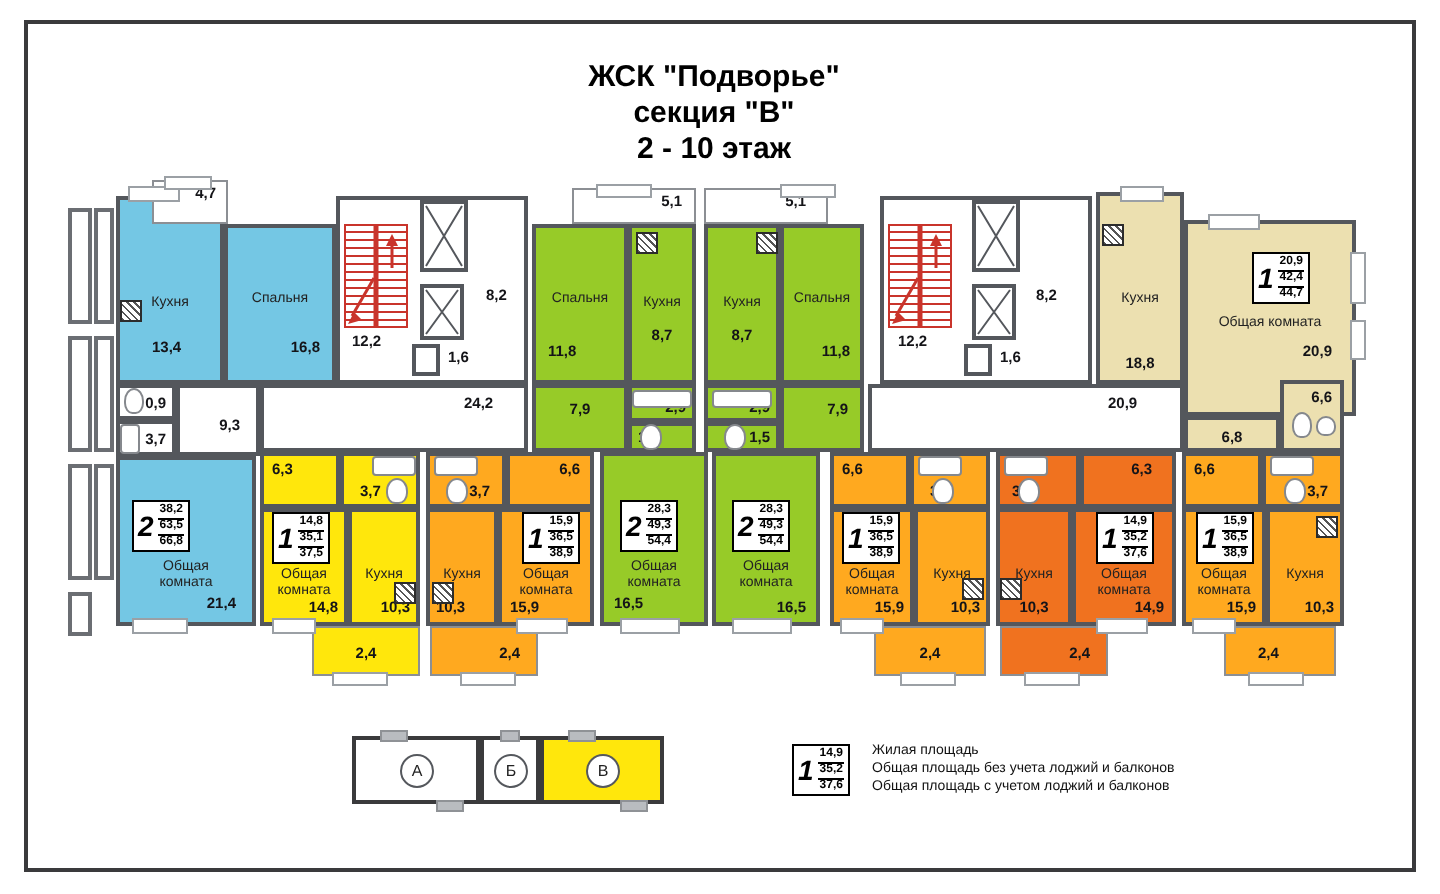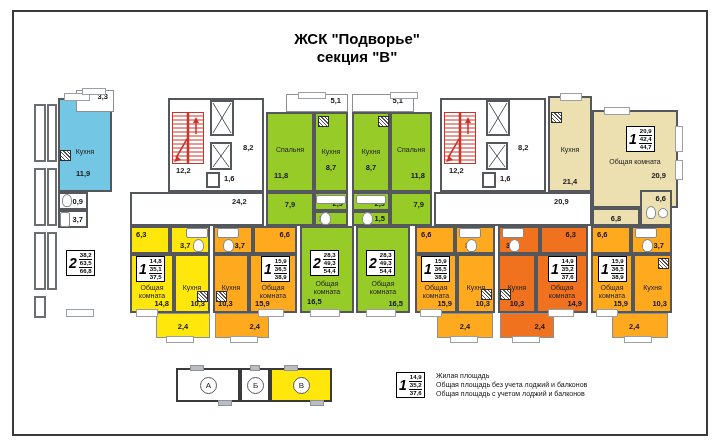--- a/index.html
+++ b/index.html
@@ -37,41 +37,53 @@
   .lg{position:absolute;font-size:7px;color:#111;white-space:nowrap}
 </style>
 </head>
 <body>
 
 <div class="plan">
   <div class="frame"></div>
 
   <div class="ttl" style="top:30px">ЖСК "Подворье"</div>
   <div class="ttl" style="top:48px">секция "В"</div>
+  <div class="ttl" style="top:66px">2 - 10 этаж</div>
 
   <div class="seg" style="left:34px;top:104px;width:8px;height:54px"></div>
   <div class="seg" style="left:34px;top:168px;width:8px;height:54px"></div>
   <div class="seg" style="left:34px;top:232px;width:8px;height:54px"></div>
   <div class="seg" style="left:34px;top:296px;width:8px;height:18px"></div>
   <div class="seg" style="left:47px;top:104px;width:6px;height:54px"></div>
   <div class="seg" style="left:47px;top:168px;width:6px;height:54px"></div>
   <div class="seg" style="left:47px;top:232px;width:6px;height:54px"></div>
 
   <div class="r cb" style="left:58px;top:98px;width:54px;height:94px">
     <i class="nm" style="top:48px">Кухня</i>
-    <b class="av" style="left:16px;bottom:12px">11,9</b>
+    <b class="av" style="left:16px;bottom:12px">13,4</b>
+  </div>
+  <div class="r cb" style="left:112px;top:112px;width:56px;height:80px">
+    <i class="nm" style="top:32px">Спальня</i>
+    <b class="av" style="right:6px;bottom:12px">16,8</b>
   </div>
   <div class="r cw bal" style="left:76px;top:90px;width:38px;height:22px">
-    <b class="av" style="right:5px;top:1px">3,3</b>
+    <b class="av" style="right:5px;top:1px">4,7</b>
   </div>
   <div class="r cw" style="left:58px;top:192px;width:30px;height:18px">
     <b class="av" style="right:3px;top:3px">0,9</b>
   </div>
   <div class="r cw" style="left:58px;top:210px;width:30px;height:18px">
     <b class="av" style="right:3px;bottom:2px">3,7</b>
+  </div>
+  <div class="r cw" style="left:88px;top:192px;width:42px;height:36px">
+    <b class="av" style="right:8px;top:14px">9,3</b>
+  </div>
+  <div class="r cb" style="left:58px;top:228px;width:70px;height:85px">
+    <i class="nm w2" style="top:50px">Общая комната</i>
+    <b class="av" style="right:8px;bottom:5px">21,4</b>
   </div>
   <div class="stamp" style="left:66px;top:250px">
     <span class="t">2</span>
     <span class="s">
       <span>38,2</span>
       <span>63,5</span>
       <span>66,8</span>
     </span>
   </div>
 
@@ -164,21 +176,21 @@
   <div class="r cw" style="left:482px;top:172px;width:14px;height:16px"></div>
   <b class="fl" style="left:449px;top:166px">12,2</b>
   <b class="fl" style="left:518px;top:143px">8,2</b>
   <b class="fl" style="left:500px;top:174px">1,6</b>
 
   <div class="r cw" style="left:434px;top:192px;width:158px;height:34px"></div>
   <b class="fl" style="left:554px;top:197px">20,9</b>
 
   <div class="r ce" style="left:548px;top:96px;width:44px;height:96px">
     <i class="nm" style="top:48px">Кухня</i>
-    <b class="av ctr" style="bottom:4px">21,4</b>
+    <b class="av ctr" style="bottom:4px">18,8</b>
   </div>
   <div class="r ce" style="left:592px;top:110px;width:86px;height:98px">
     <i class="nm" style="top:46px">Общая комната</i>
     <b class="av" style="right:10px;bottom:26px">20,9</b>
   </div>
   <div class="r ce" style="left:592px;top:208px;width:48px;height:18px">
     <b class="av ctr" style="top:4px">6,8</b>
   </div>
   <div class="r ce" style="left:640px;top:190px;width:32px;height:36px">
     <b class="av" style="right:4px;top:2px">6,6</b>

